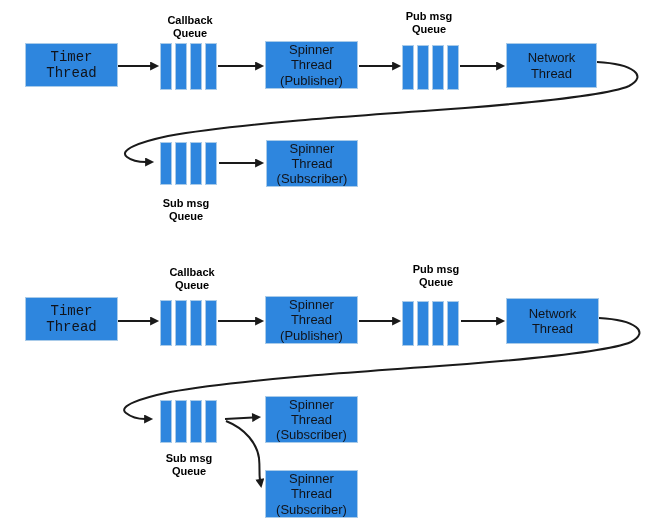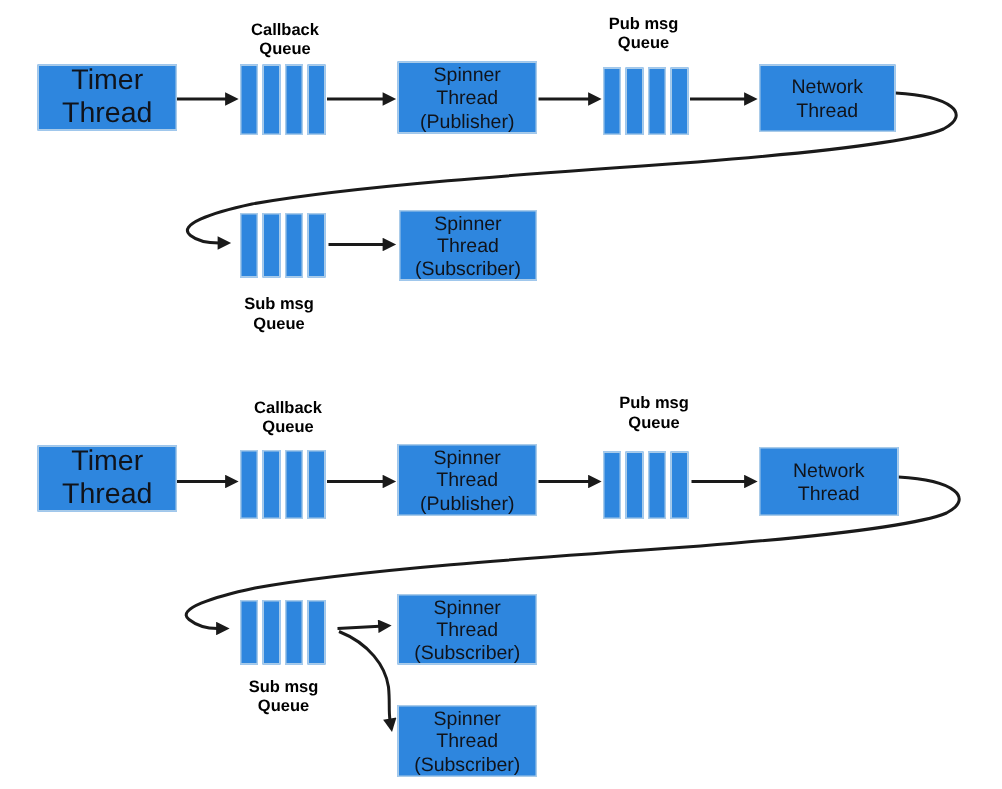--- a/index.html
+++ b/index.html
@@ -9,21 +9,21 @@
   }
   .box {
     position:absolute; box-sizing:border-box;
     background:var(--box-fill,#2E86DE);
     border:1px solid var(--box-border,#A9CBE9);
     color:var(--text-color,#10131A);
     display:flex; align-items:center; justify-content:center;
     text-align:center; white-space:pre-line;
     font-size:13px; line-height:1.16;
   }
-  .fs14 { font-size:19px; }
+  .fs14 { font-size:14px;font-family:Liberation Mono, monospace; }
   .queue { position:absolute; display:flex; gap:3px; }
   .queue .bar {
     width:12px; height:100%; box-sizing:border-box;
     background:var(--box-fill,#2E86DE);
     border:1px solid var(--box-border,#A9CBE9);
   }
   .qlabel {
     position:absolute; font-weight:bold; font-size:11px; line-height:1.2;
     color:var(--label-color,#000000); text-align:center; white-space:pre-line;
   }

